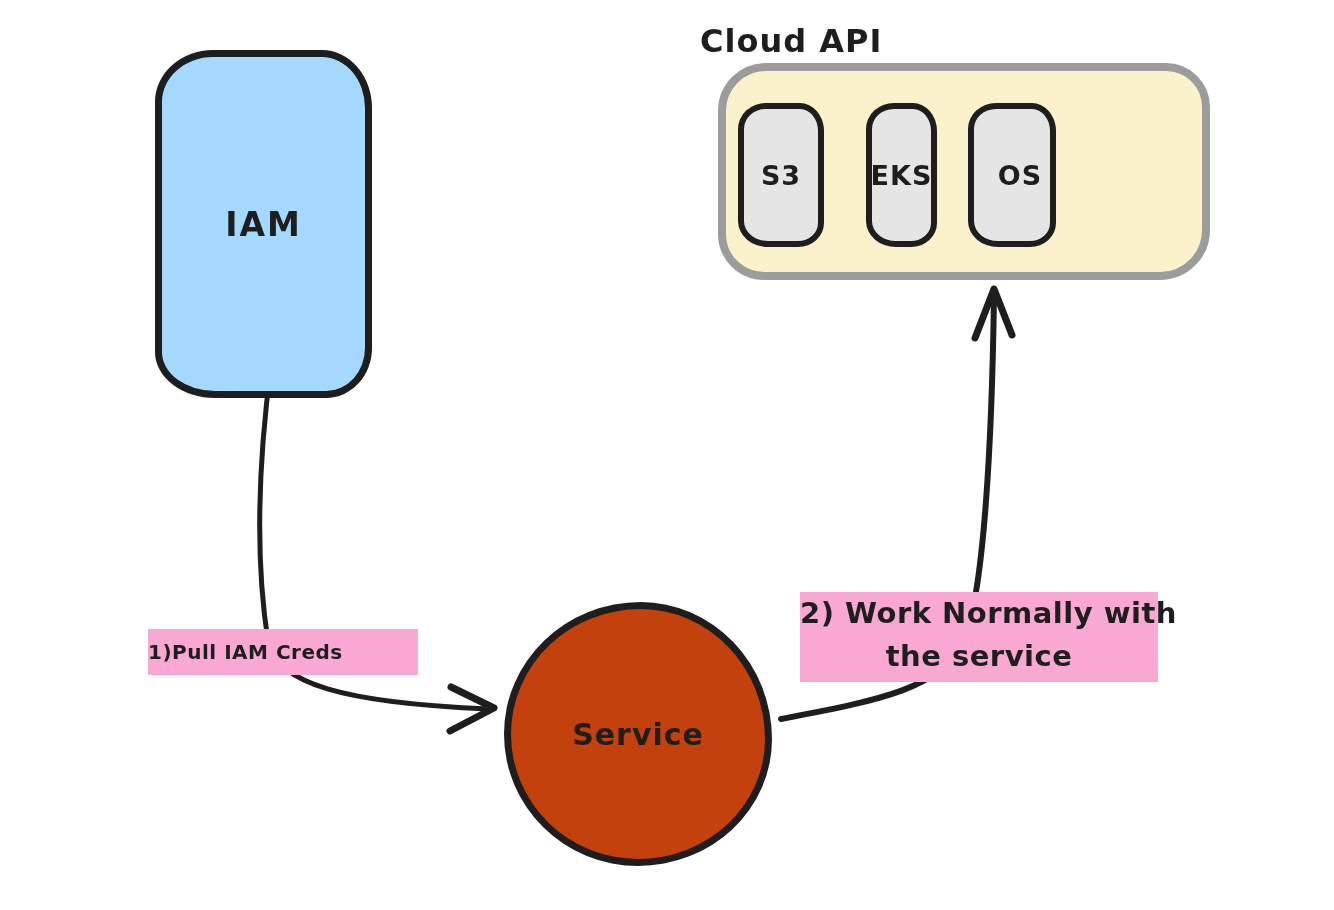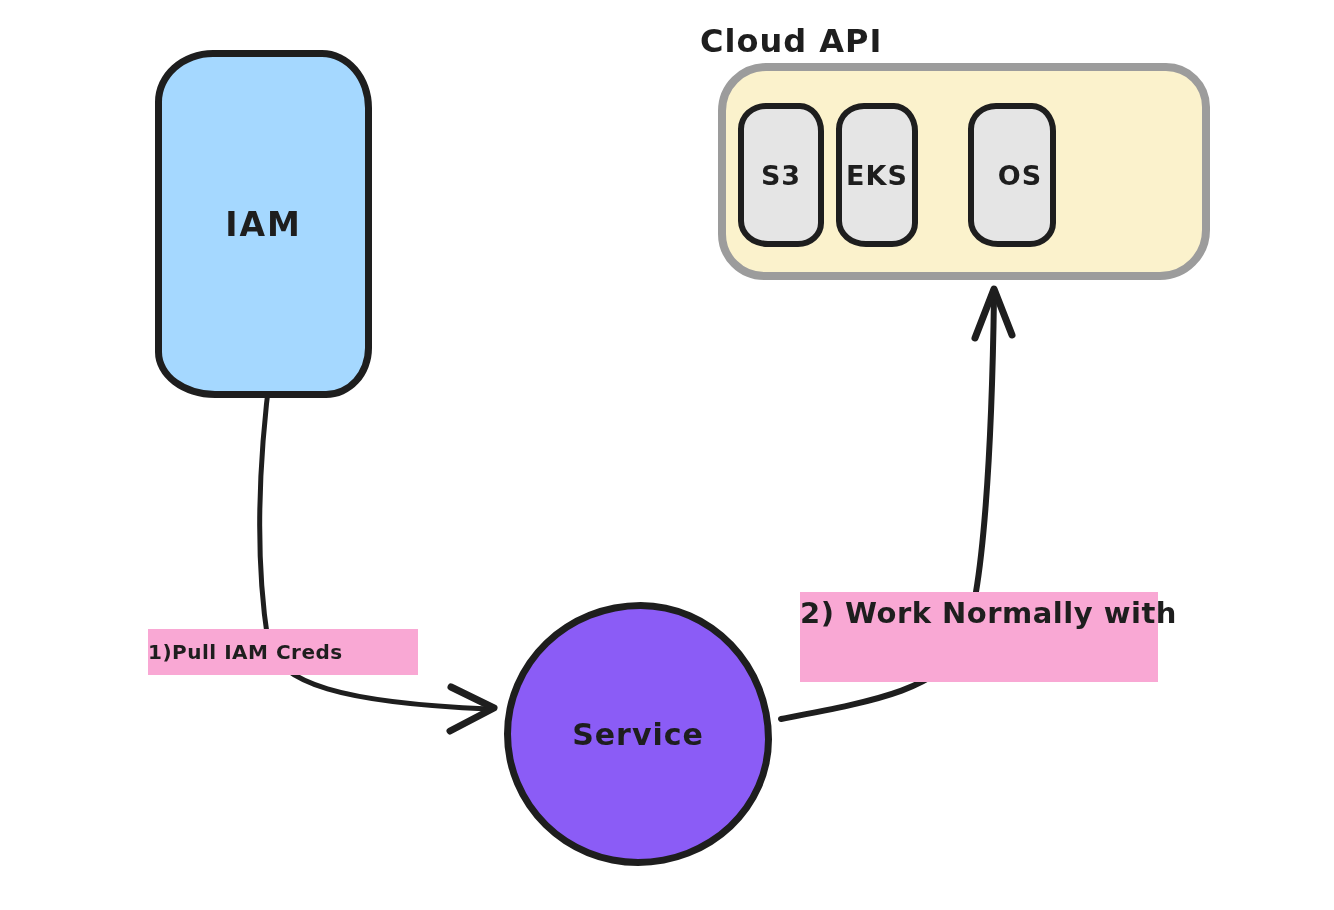--- a/index.html
+++ b/index.html
@@ -99,30 +99,30 @@
     border-radius: 28px 24px 26px 30px / 26px 28px 24px 26px;
     box-sizing: border-box;
     display: flex;
     align-items: center;
     justify-content: center;
     font-size: 27px;
     font-weight: 600;
     letter-spacing: 1px;
   }
   #svc-s3  { left: 12px;  width: 86px; }
-  #svc-eks { left: 110px; width: 82px; }
+  #svc-eks { left: 140px; width: 71px; }
   #svc-os  { left: 242px; width: 88px; padding-left: 16px; }
   #svc-ec2 { left: 361px; width: 86px; }
 
   #service-node {
     left: 504px;
     top: 602px;
     width: 268px;
     height: 264px;
-    background: #8b5cf6;
+    background: #c2410c;
     border: 7px solid #1e1e1e;
     border-radius: 51% 49% 50% 50% / 50% 52% 48% 50%;
     display: flex;
     align-items: center;
     justify-content: center;
     font-size: 30px;
     font-weight: 600;
     letter-spacing: 1px;
   }
 </style>
@@ -141,20 +141,21 @@
     <g stroke="#1e1e1e" fill="none" stroke-linecap="round" stroke-linejoin="round">
       <path d="M 781,719 C 880,700 940,689 963,642 C 984,597 992,440 994,296" stroke-width="6"></path>
       <polyline points="975,338 994,289 1012,335" stroke-width="7"></polyline>
     </g>
   </svg>
 
   <div class="arrow-label" id="label-pull-creds">1)Pull IAM Creds</div>
 
   <div class="arrow-label" id="label-work-normally">
     <div>2) Work Normally with</div>
+    <div>the service</div>
   </div>
 
   <div class="node" id="iam-node">
     <span>IAM</span>
   </div>
 
   <div id="cloud-api-title">Cloud API</div>
 
   <div class="node" id="cloud-api-box">
     <div class="service-box" id="svc-s3">

